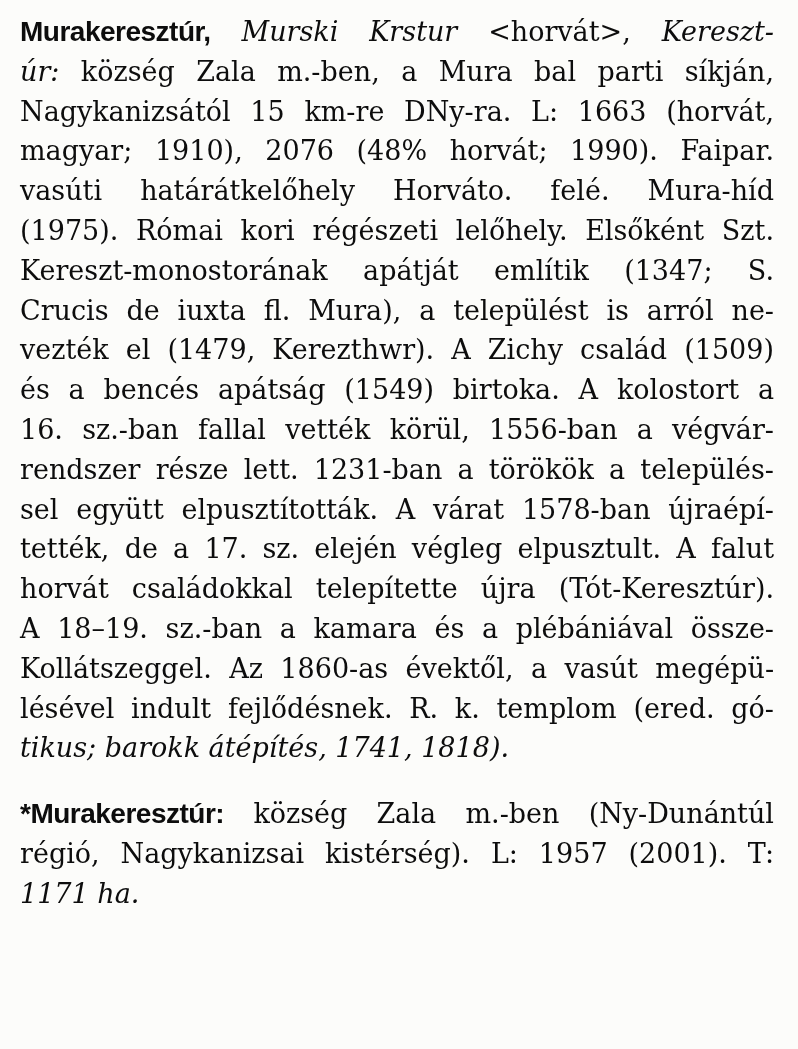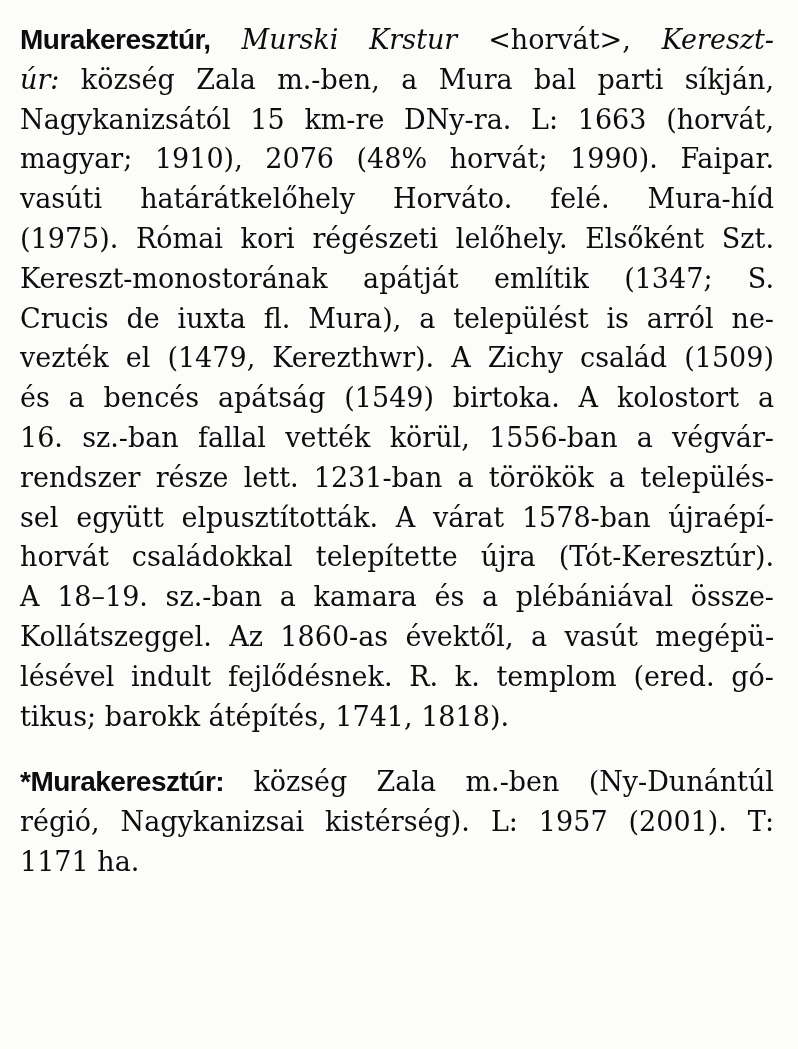--- a/index.html
+++ b/index.html
@@ -5,36 +5,37 @@
   html, body { margin: 0; padding: 0; }
   body { background: #e8e8e8; }
   .page {
     position: relative;
     width: 798px;
     height: 1049px;
     margin: 0;
     background: #fcfcfa;
     overflow: hidden;
     box-sizing: border-box;
-    padding: 20px 24px 0 20px;
+    padding: 12px 24px 0 20px;
     color: #0d0d0d;
     font-family: "DejaVu Serif", serif;
     font-size: 27px;
   }
   .entry { margin: 0; }
   .entry + .entry { margin-top: 26px; }
   .line {
     line-height: 39.8px;
     white-space: normal;
     text-align: justify;
     text-align-last: justify;
     text-justify: inter-word;
   }
   .line.last {
     text-align-last: left;
+    font-style: italic;
   }
   .line span { color: inherit; }
   .hw {
     font-family: "Liberation Sans", sans-serif;
     font-weight: bold;
     font-size: 28px;
     letter-spacing: -0.5px;
   }
   .i { font-style: italic; }
 </style>
@@ -50,20 +51,21 @@
         <div class="line"><span>magyar; 1910), 2076 (48% horvát; 1990). Faipar.</span></div>
         <div class="line"><span>vasúti határátkelőhely Horváto. felé. Mura-híd</span></div>
         <div class="line"><span>(1975). Római kori régészeti lelőhely. Elsőként Szt.</span></div>
         <div class="line"><span>Kereszt-monostorának apátját említik (1347; S.</span></div>
         <div class="line"><span>Crucis de iuxta fl. Mura), a települést is arról ne-</span></div>
         <div class="line"><span>vezték el (1479, Kerezthwr). A Zichy család (1509)</span></div>
         <div class="line"><span>és a bencés apátság (1549) birtoka. A kolostort a</span></div>
         <div class="line"><span>16. sz.-ban fallal vették körül, 1556-ban a végvár-</span></div>
         <div class="line"><span>rendszer része lett. 1231-ban a törökök a település-</span></div>
         <div class="line"><span>sel együtt elpusztították. A várat 1578-ban újraépí-</span></div>
+        <div class="line"><span>tették, de a 17. sz. elején végleg elpusztult. A falut</span></div>
         <div class="line"><span>horvát családokkal telepítette újra (Tót-Keresztúr).</span></div>
         <div class="line"><span>A 18–19. sz.-ban a kamara és a plébániával össze-</span></div>
         <div class="line"><span>Kollátszeggel. Az 1860-as évektől, a vasút megépü-</span></div>
         <div class="line"><span>lésével indult fejlődésnek. R. k. templom (ered. gó-</span></div>
         <div class="line last"><span>tikus; barokk átépítés, 1741, 1818).</span></div>
       </div>
       <div class="entry">
         <div class="line"><span class="hw">*Murakeresztúr:</span><span> község Zala m.-ben (Ny-Dunántúl</span></div>
         <div class="line"><span>régió, Nagykanizsai kistérség). L: 1957 (2001). T:</span></div>
         <div class="line last"><span>1171 ha.</span></div>

